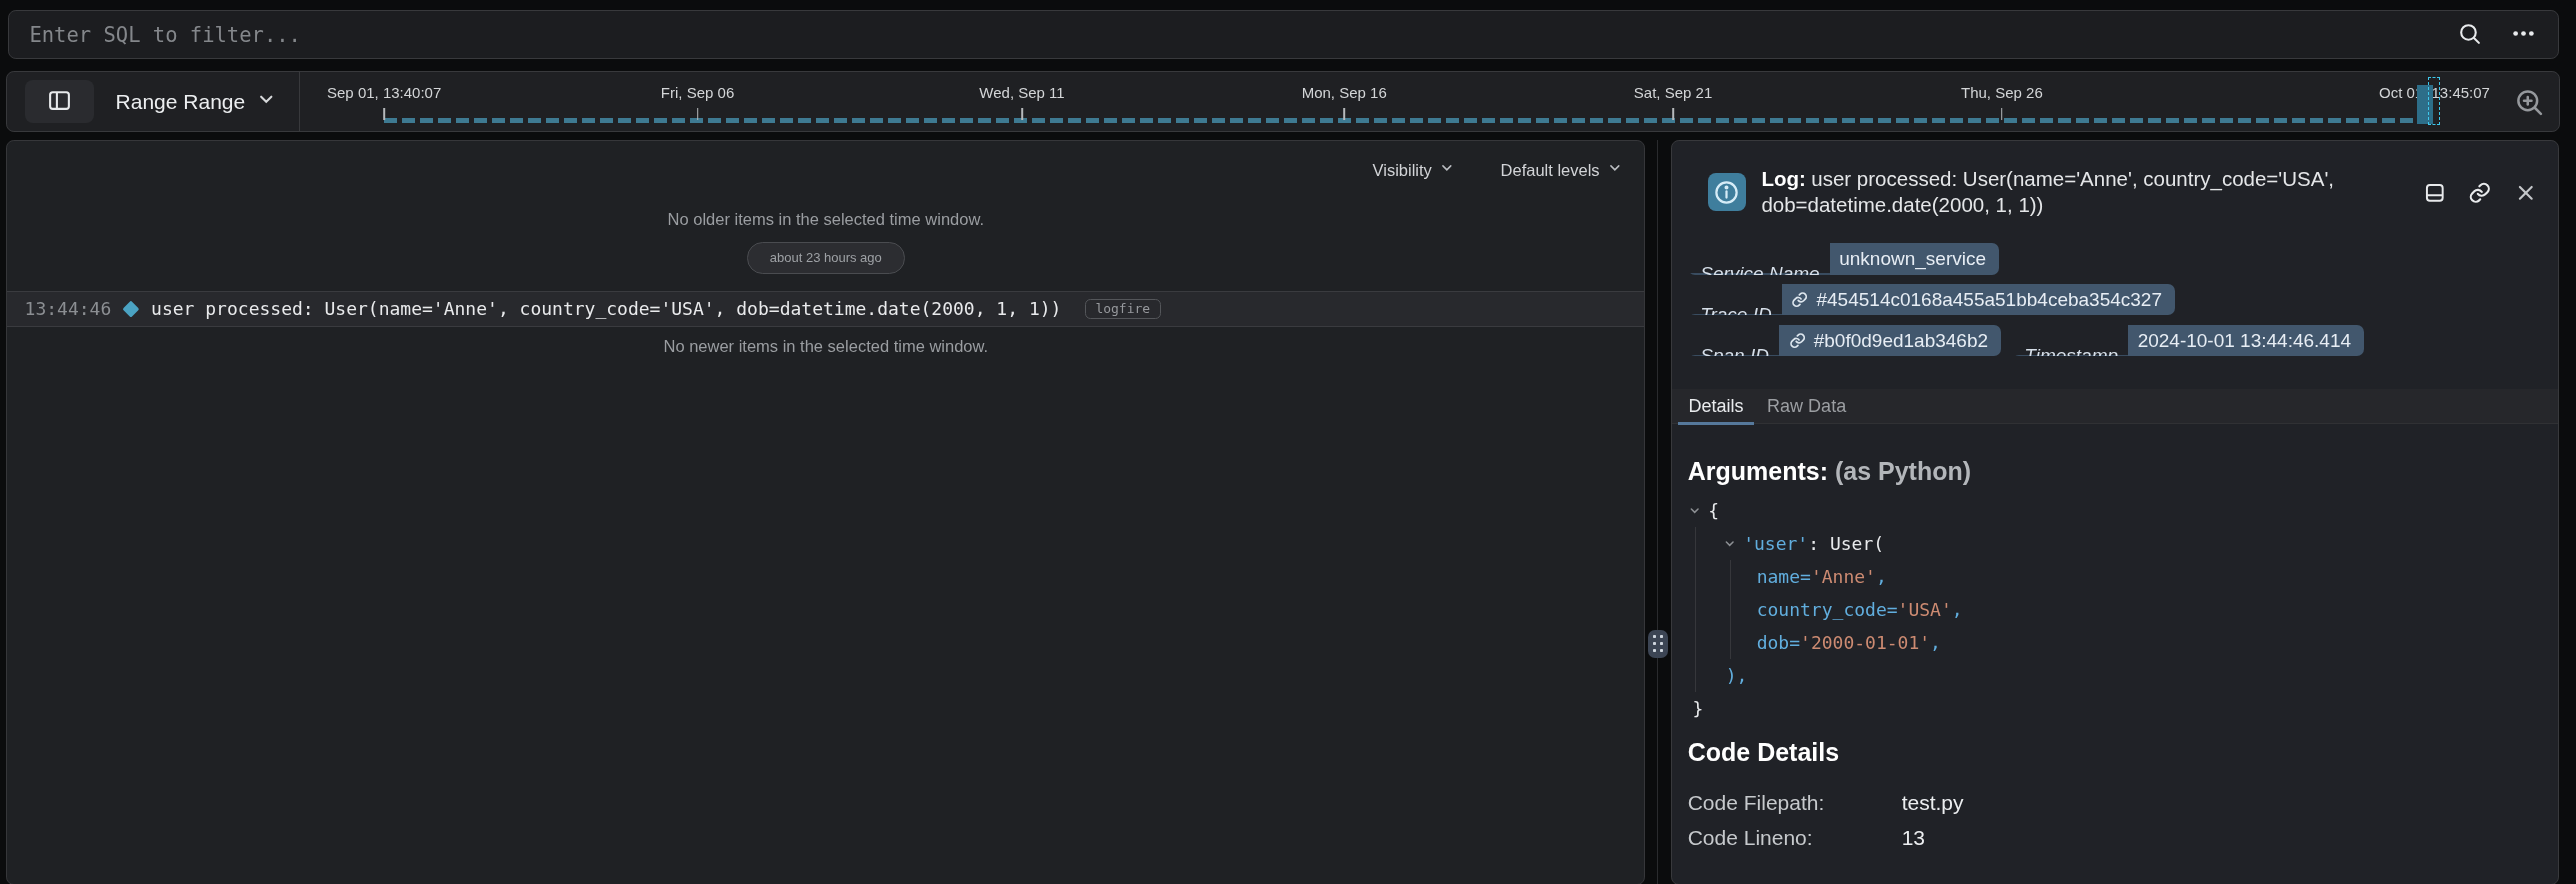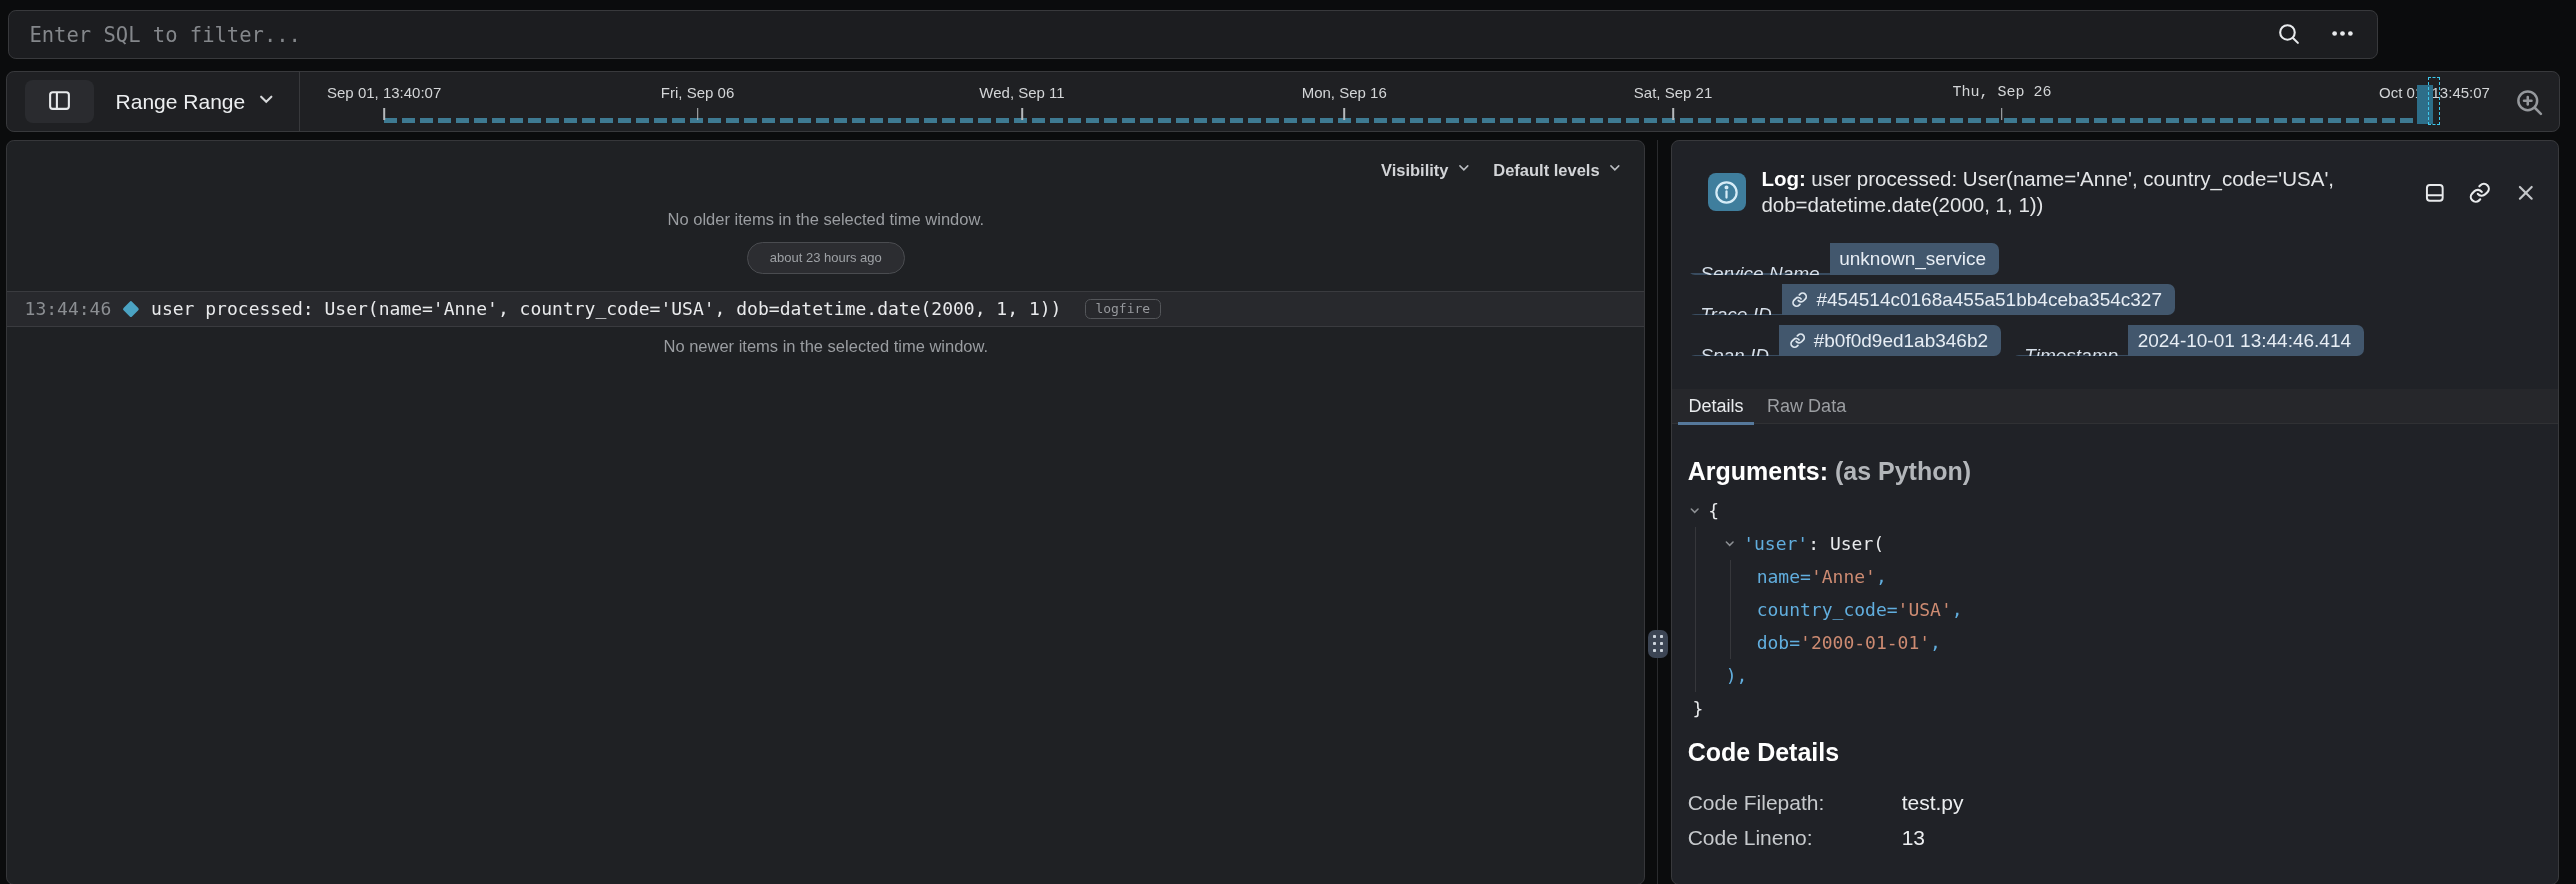--- a/index.html
+++ b/index.html
@@ -1,21 +1,21 @@
 <!DOCTYPE html>
 <html style="font-size:12.6px"><head>
 <meta charset="utf-8">
 <style>
   * { box-sizing: border-box; margin: 0; padding: 0; }
   html,body { width: 2576px; height: 885px; background: #0b0c0d; overflow: hidden;
     font-family: "Liberation Sans", sans-serif; }
   button { background: none; border: none; cursor: pointer; padding: 0; }
 
   
-  .sqlbar { position: absolute; left: 7.9px; top: 10.2px; width: 2370px; height: 49px;
+  .sqlbar { position: absolute; left: 7.9px; top: 10.2px; width: 2551px; height: 49px;
     background: #1c1d20; border: 1.6px solid #38393c; border-radius: 7.9px;
     display: flex; align-items: center; padding: 0 20.5px; }
   .sql-input { flex: 1; background: transparent; border: none; outline: none;
     font: 20.5px "DejaVu Sans Mono", monospace; color: #d7d9db; }
   .sql-input::placeholder { color: #84878b; }
   .sql-icons { display: flex; align-items: center; gap: 28px; }
 
   
   .tlcard { position: absolute; left: 6.3px; top: 71px; width: 2554px; height: 61px;
     background: #1f2023; border: 1.6px solid #38393c; border-radius: 7.9px;
@@ -34,21 +34,21 @@
     background: repeating-linear-gradient(90deg, var(--dash-color,#3e7a92) 0 12.6px, transparent 12.6px 18px); }
   .tl-bar { position: absolute; top: 12.6px; height: 39px; width: 16.5px; background: #2d6e89; z-index: 2; }
   .tl-selection { position: absolute; top: 4.7px; height: 48px; width: 11.8px;
     border: 1.6px dashed #3fc8ec; z-index: 3; }
   .tl-zoom { margin: 0 15.7px 0 6.3px; display: flex; flex: none; }
 
   
   .logpanel { position: absolute; left: 6.3px; top: 140px; width: 1639px; height: 745px;
     background: #1f2124; border: 1.6px solid #36373a; border-radius: 7.9px; overflow: hidden; }
   .lp-header { height: 49px; display: flex; justify-content: flex-end; align-items: center;
-    gap: 22px; padding: 9.4px 22px 0 0; font-weight: bold; }
+    gap: 46px; padding: 9.4px 22px 0 0; }
   .lp-dd { display: flex; align-items: center; gap: 7px; color: #d2d4d7; font-size: 16.5px; cursor: pointer; }
   .lp-note { text-align: center; color: #9a9da1; font-size: 16.5px; margin-top: 19px; line-height: 20.5px; }
   .lp-note.bottom { margin-top: 9.4px; }
   .lp-pill-wrap { display: flex; justify-content: center; margin-top: 12.6px; }
   .lp-pill { height: 31.5px; display: flex; align-items: center; padding: 0 22px;
     border: 1.6px solid #4a4c50; border-radius: 15.7px; background: #2c2d31;
     color: #9ea1a5; font-size: 13px; }
   .log-row { margin-top: 17.3px; height: 36px; background: #28292d;
     border-top: 0.8px solid #3a3b3f; border-bottom: 0.8px solid #3a3b3f;
     display: flex; align-items: center; padding-left: 17.3px;
@@ -167,21 +167,21 @@
   <div class="tl-label" style="left: 3.8%;">Sep 01, 13:40:07</div>
       <div class="tl-tick" style="left: 3.8%;"></div>
       <div class="tl-label" style="left: 18%;">Fri, Sep 06</div>
       <div class="tl-tick" style="left: 18%;"></div>
       <div class="tl-label" style="left: 32.7%;">Wed, Sep 11</div>
       <div class="tl-tick" style="left: 32.7%;"></div>
       <div class="tl-label" style="left: 47.3%;">Mon, Sep 16</div>
       <div class="tl-tick" style="left: 47.3%;"></div>
       <div class="tl-label" style="left: 62.2%;">Sat, Sep 21</div>
       <div class="tl-tick" style="left: 62.2%;"></div>
-      <div class="tl-label" style="left: 77.1%; font-family: Liberation Mono, monospace;">Thu, Sep 26</div>
+      <div class="tl-label" style="left: 77.1%;">Thu, Sep 26</div>
       <div class="tl-tick" style="left: 77.1%;"></div>
       <div class="tl-label" style="left: 96.7%;">Oct 01, 13:45:07</div>
     </div>
   <button class="tl-zoom">
     <svg width="30" height="30" viewBox="0 0 24 24" fill="none" stroke="#95989c" stroke-width="2" stroke-linecap="round">
       <circle cx="11" cy="11" r="7.5"></circle>
         <line x1="16.8" y1="16.8" x2="21.5" y2="21.5"></line>
       <line x1="8" y1="11" x2="14" y2="11"></line>
         <line x1="11" y1="8" x2="11" y2="14"></line>
     </svg>

